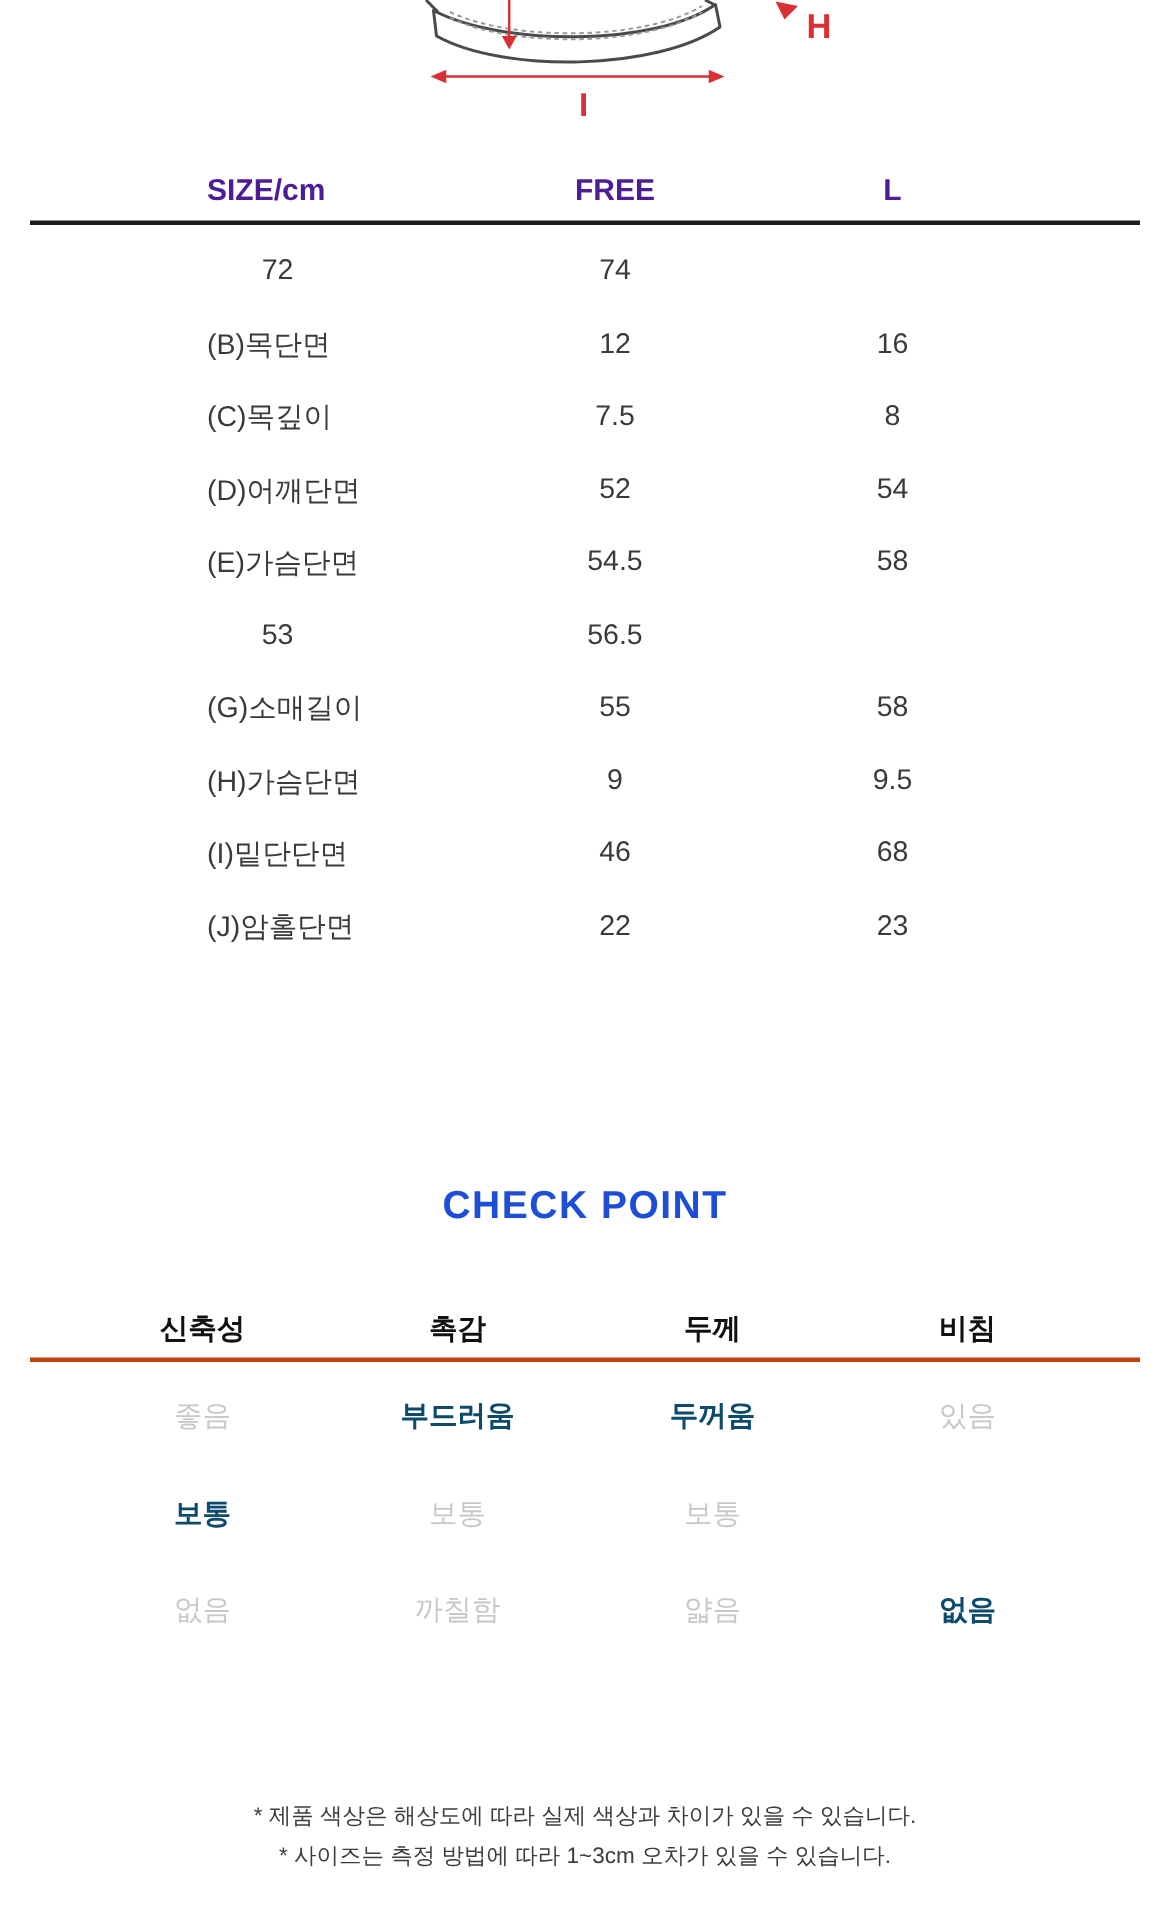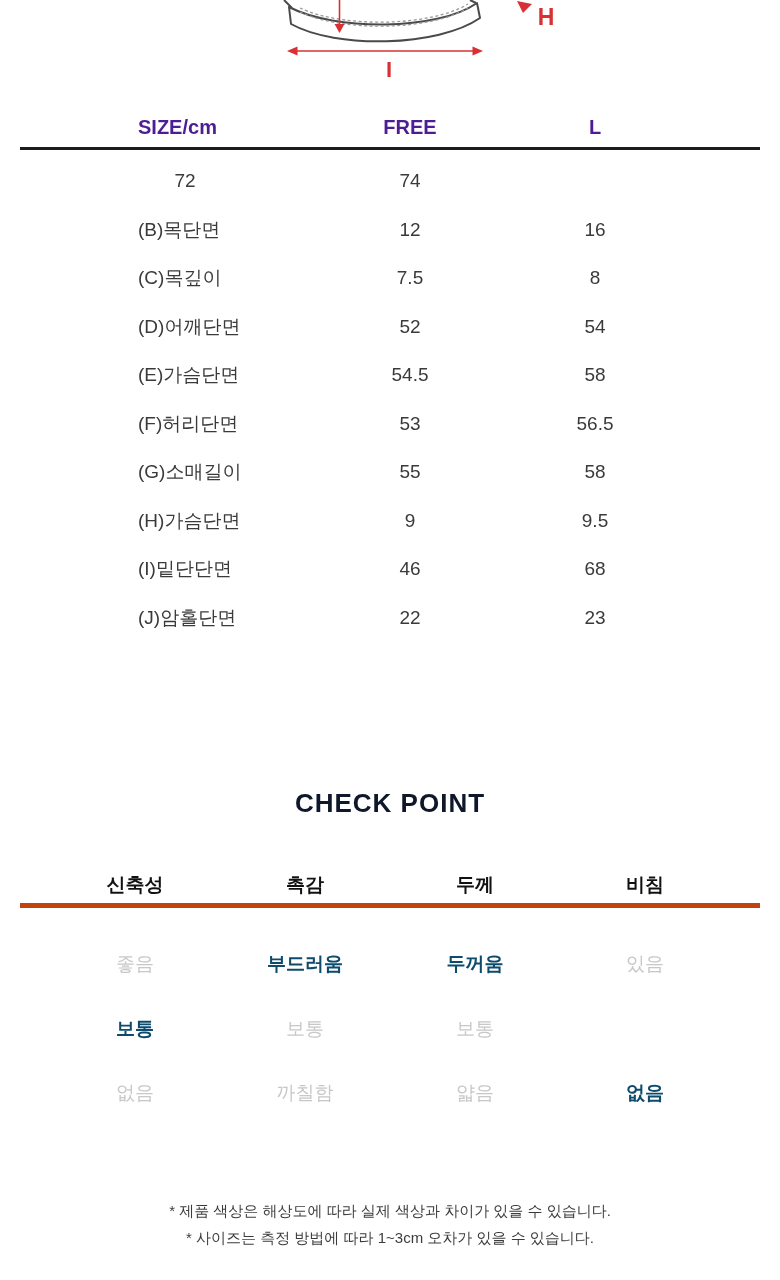--- a/index.html
+++ b/index.html
@@ -36,34 +36,34 @@
     height: 48.5px;
     align-items: center;
   }
   .st-label { font-size: 19px; color: #3a3a3a; text-align: left; padding-left: 88px; }
   .st-val { font-size: 19px; color: #3a3a3a; text-align: center; }
 
   
   .cp-title {
     position: absolute; top: 788px; left: 0; width: 780px;
     text-align: center;
-    font-size: 26px; font-weight: 700; color: #0f172a;
+    font-size: 26px; font-weight: 700; color: #1d4ed8;
     letter-spacing: 1px;
   }
   .cp-table { position: absolute; top: 866px; left: 20px; width: 740px; }
   .cp-head {
     display: grid;
     grid-template-columns: repeat(4, 170px);
     padding-left: 30px;
     height: 42px;
     align-items: center;
-    border-bottom: 5px solid #c2410c;
+    border-bottom: 3px solid #c2410c;
   }
   .cp-head .cell { font-size: 19px; font-weight: 700; color: #111; text-align: center; }
-  .cp-body { padding-top: 24px; }
+  .cp-body { padding-top: 4px; }
   .cp-row {
     display: grid;
     grid-template-columns: repeat(4, 170px);
     padding-left: 30px;
     height: 64.5px;
     align-items: center;
   }
   .cp-cell { font-size: 19px; color: #c8c8c8; text-align: center; }
   .cp-cell.selected { color: #0c4a6e; font-weight: 700; }
 
@@ -126,21 +126,20 @@
         <div class="st-label">(D)어깨단면</div>
         <div class="st-val">52</div>
         <div class="st-val">54</div>
       </div>
       <div class="st-row">
         <div class="st-label">(E)가슴단면</div>
         <div class="st-val">54.5</div>
         <div class="st-val">58</div>
       </div>
       <div class="st-row">
-        <div class="st-label">(F)허리단면</div>
         <div class="st-val">53</div>
         <div class="st-val">56.5</div>
       </div>
       <div class="st-row">
         <div class="st-label">(G)소매길이</div>
         <div class="st-val">55</div>
         <div class="st-val">58</div>
       </div>
       <div class="st-row">
         <div class="st-label">(H)가슴단면</div>

